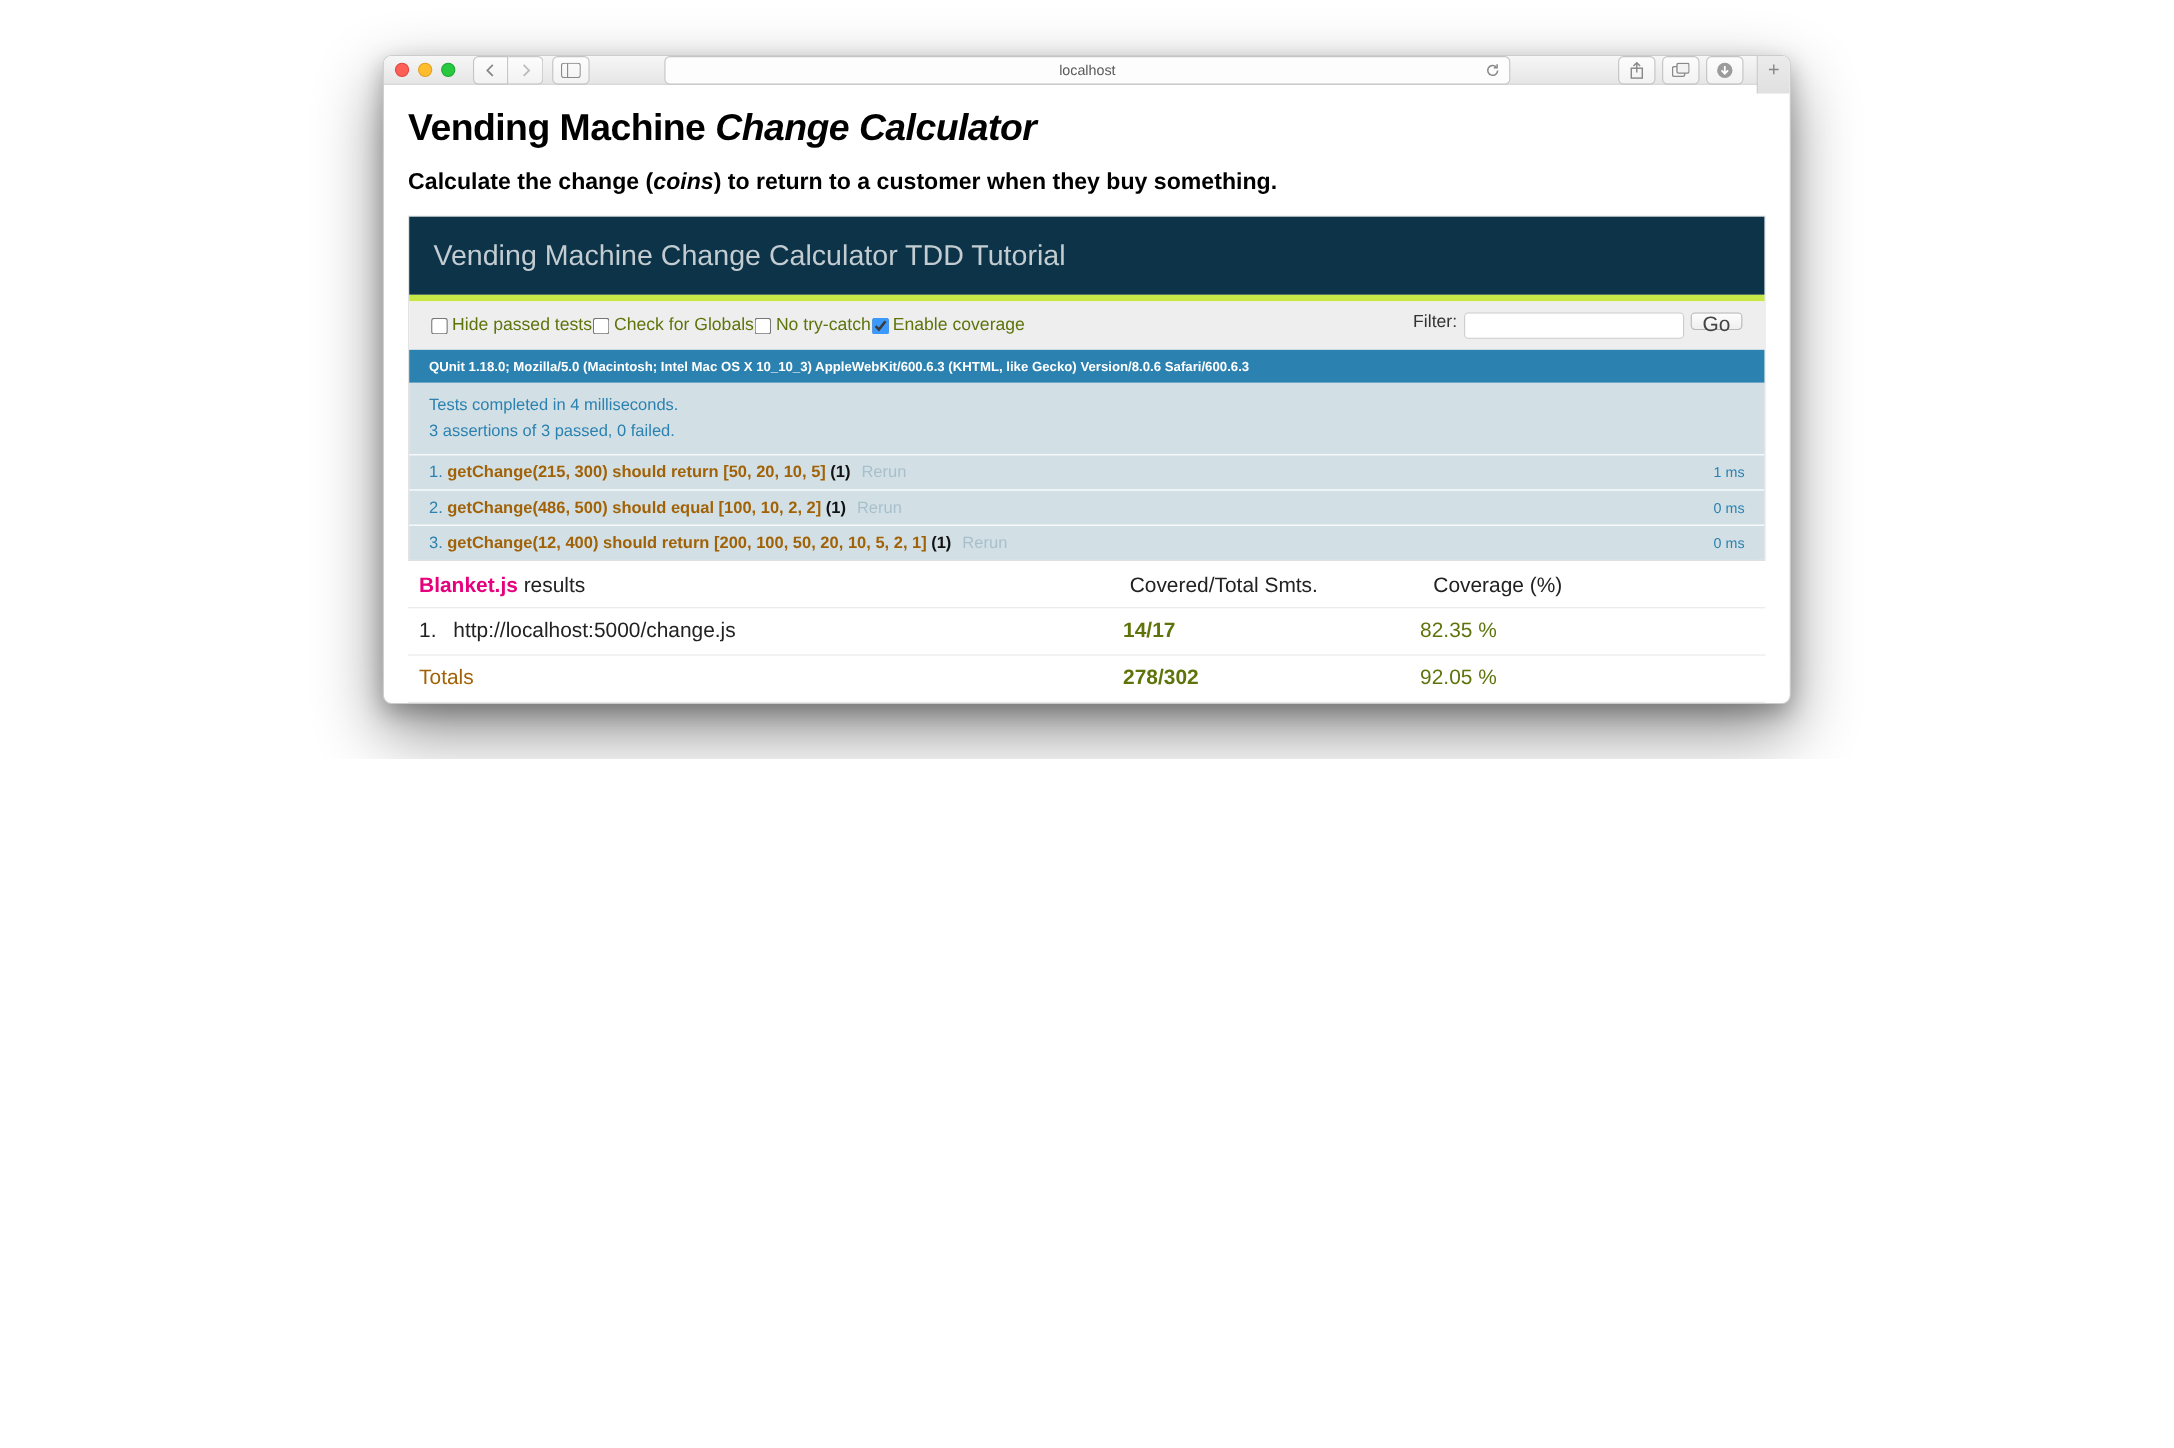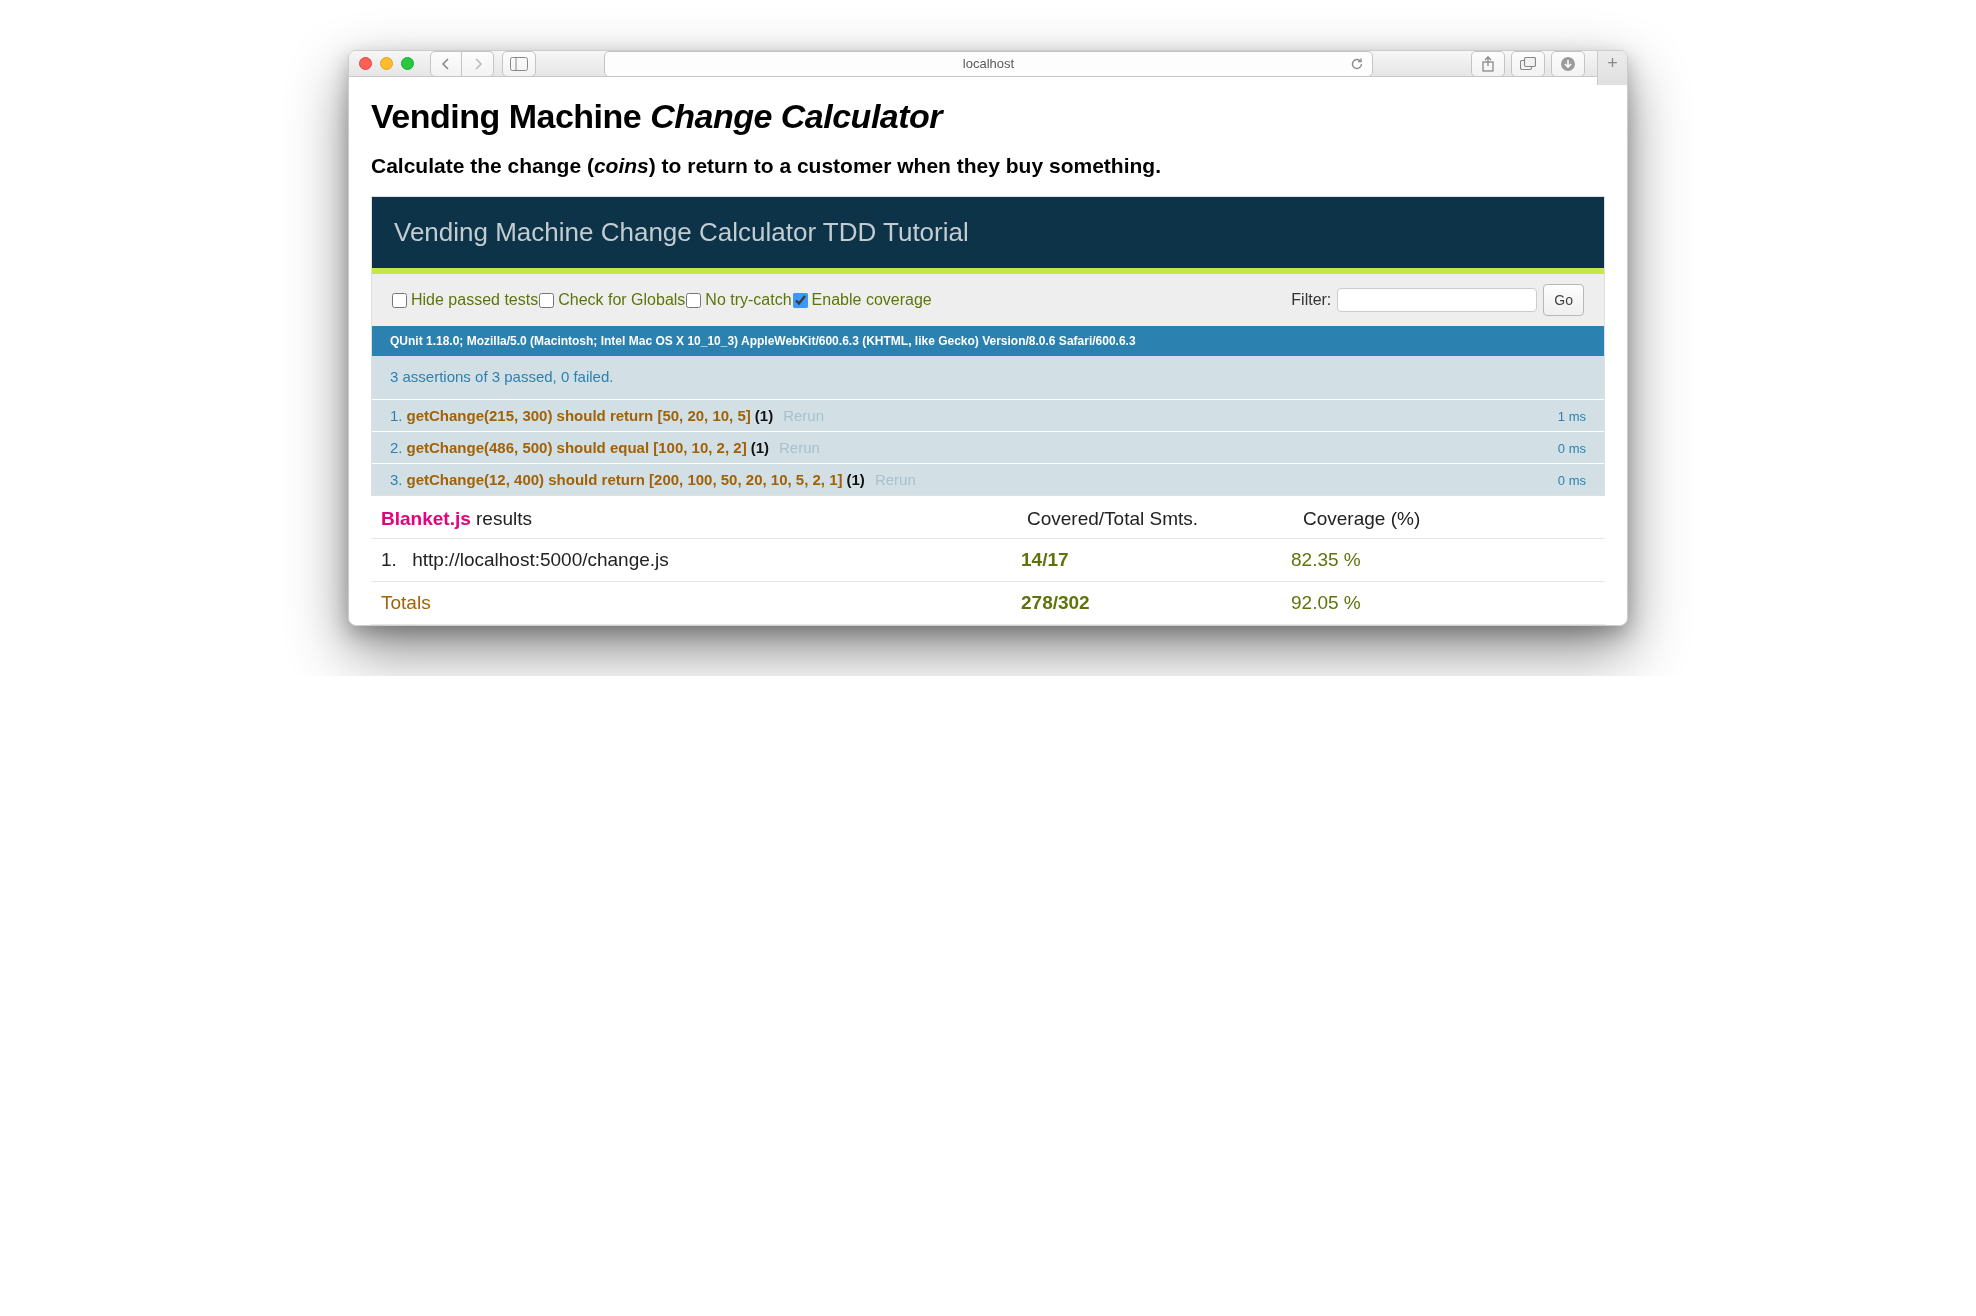--- a/index.html
+++ b/index.html
@@ -98,32 +98,32 @@
     background: #eeeeee;
     padding: 10px 20px;
     display: flex;
     align-items: center;
     gap: 1px;
     font-size: 16px;
     color: #5e740b;
   }
   .qunit-toolbar label { display:flex; align-items:center; gap:4px; cursor:pointer;}
   .qunit-toolbar input[type=checkbox]{ width:15px; height:15px; accent-color:#3b99fc;}
-  .filter-wrap { margin-left: auto; display:flex; gap:6px; align-items:center; }
+  .filter-wrap { margin-left: auto; display:flex; gap:6px; align-items:flex-start; }
   .filter-wrap span{ color:#333; font-size:16px;}
   .filter-wrap input[type=text]{
     height: 24px; width: 200px;
     border:1px solid #ccc; border-radius:4px; padding:0 6px;
     background:#fff;
   }
   .go-btn {
-    height:32px; padding:0 10px;
+    height:16px; padding:0 10px;
     border:1px solid #b8b8b8; border-radius:4px;
     background: linear-gradient(#fdfdfd,#efefef);
-    font-size:14px; color:#444; cursor:pointer;
+    font-size:19px; color:#444; cursor:pointer;
   }
   .qunit-ua {
     background: #2b81af;
     color: #fff;
     font-size: 12px;
     font-weight: 700;
     padding: 8px 18px;
   }
   .qunit-summary {
     background: #d2e0e6;
@@ -264,20 +264,21 @@
         <div class="filter-wrap">
           <span>Filter:</span>
           <input type="text" style="">
           <button class="go-btn">Go</button>
         </div>
       </div>
 
       <div class="qunit-ua">QUnit 1.18.0; Mozilla/5.0 (Macintosh; Intel Mac OS X 10_10_3) AppleWebKit/600.6.3 (KHTML, like Gecko) Version/8.0.6 Safari/600.6.3</div>
 
       <div class="qunit-summary">
+        <div>Tests completed in 4 milliseconds.</div>
         <div>3 assertions of 3 passed, 0 failed.</div>
       </div>
 
       <div class="test-row">
         <span class="num">1.</span>
         <span class="name">getChange(215, 300) should return [50, 20, 10, 5]</span>
         <span class="count">(1)</span>
         <span class="rerun">Rerun</span>
         <span class="time">1 ms</span>
       </div>

